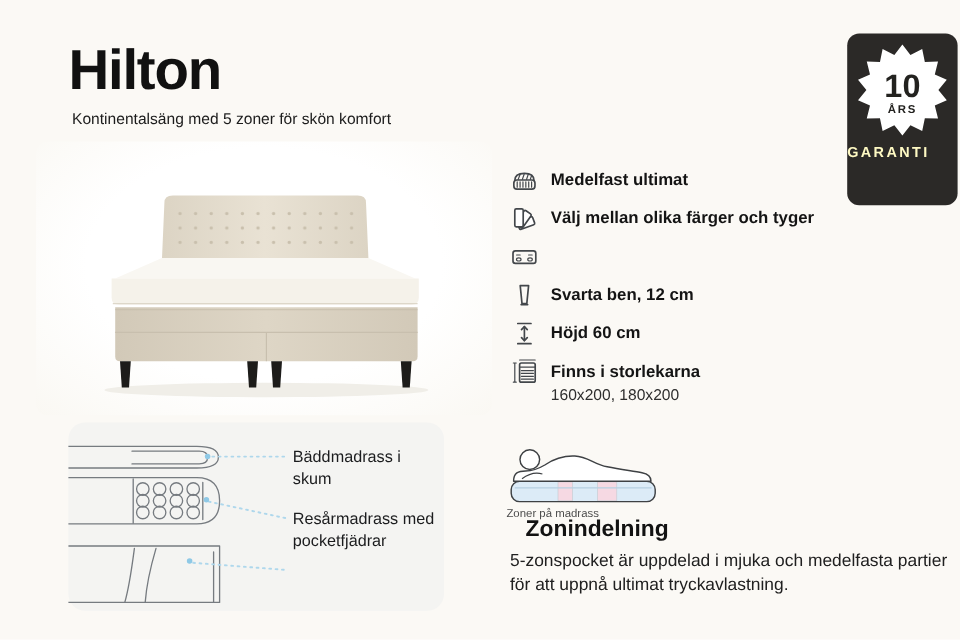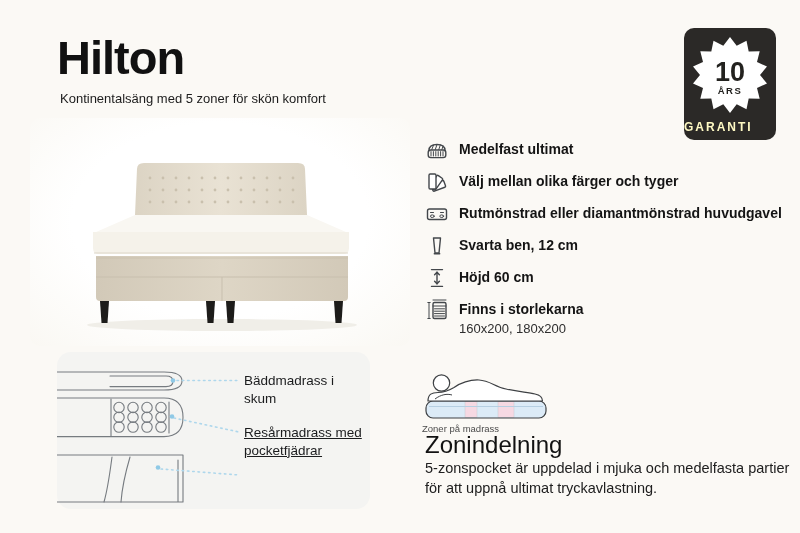--- a/index.html
+++ b/index.html
@@ -7,21 +7,21 @@
     position:relative;width:800px;height:533px;overflow:hidden;
     background:var(--page_bg,#fbf9f5);
     font-family:"Liberation Sans",sans-serif;
     color:var(--text,#161616);
   }
   .abs{position:absolute;}
   
   .title{left:57px;top:30px;font-size:47px;font-weight:bold;letter-spacing:-1px;color:#111;}
   .subtitle{left:60px;top:91px;font-size:13px;color:#1c1c1c;}
   
-  .badge{left:684px;top:28px;width:92px;height:112px;background:var(--badge_bg,#2b2927);border-radius:10px;}
+  .badge{left:706px;top:28px;width:92px;height:143px;background:var(--badge_bg,#2b2927);border-radius:10px;}
   .badge svg{position:absolute;left:6px;top:7px;}
   .badge .star-num{font-family:"Liberation Sans",sans-serif;font-size:27px;font-weight:bold;fill:#23221f;}
   .badge .star-ars{font-family:"Liberation Sans",sans-serif;font-size:9.5px;font-weight:bold;letter-spacing:1.5px;fill:#23221f;}
   .badge .garanti{position:absolute;left:0;top:92px;width:100%;text-align:left;color:#fef9c3;font-size:12px;font-weight:bold;letter-spacing:2px;}
   
   .photo{left:30px;top:118px;width:380px;height:228px;background:radial-gradient(ellipse at 50% 45%, #ffffff 55%, #faf8f3 100%);border-radius:10px;}
   .photo svg{position:absolute;left:10px;top:7px;}
   
   .features{left:425px;top:138px;width:372px;}
   .feature-row{display:flex;align-items:flex-start;margin-bottom:8px;min-height:22px;}
@@ -29,28 +29,28 @@
   .feature-row .ftext{padding-top:3px;}
   .flabel{font-size:14px;font-weight:bold;color:#141414;line-height:1.25;}
   .fsub{font-size:13px;color:#2e2e2e;margin-top:2px;}
   .ficon path,.ficon rect,.ficon ellipse,.ficon circle,.ficon line{stroke:#43474b;stroke-width:1.4;fill:none;stroke-linecap:round;stroke-linejoin:round;}
   .ficon .thin{stroke-width:1;}
   .ficon .wfill{fill:#fff;}
   
   .card{left:57px;top:352px;width:313px;height:157px;background:var(--card_bg,#f4f4f2);border-radius:14px;}
   .card svg{position:absolute;left:0;top:0;}
   .layer-label{position:absolute;left:187px;width:122px;font-size:13.5px;color:#1b1c1e;line-height:1.3;}
-  .ll0{top:20px;} .ll1{top:72px;text-decoration:underline;} .ll2{top:116px;}
+  .ll0{top:20px;} .ll1{top:72px;} .ll2{top:116px;}
   .diag{stroke:#767b80;stroke-width:1.1;fill:none;stroke-linecap:round;}
   .leader{stroke:var(--leader_blue,#aed7ec);stroke-width:1.6;fill:none;stroke-dasharray:1.5 3.8;stroke-linecap:round;}
   .ldot{fill:#8fc9e6;stroke:none;}
   
   .zone-fig{left:422px;top:366px;width:130px;height:56px;}
   .zone-caption{left:422px;top:423px;width:130px;text-align:left;font-size:9.5px;color:#4b4b4b;}
-  .zone-heading{left:425px;top:431px;font-size:24px;font-weight:normal;color:#121212;}
+  .zone-heading{left:438px;top:431px;font-size:19px;font-weight:bold;color:#121212;}
   .zone-body{left:425px;top:458px;width:378px;font-size:14.5px;line-height:1.38;color:#202020;}
 </style>
 </head>
 <body>
 
 <div id="app">
 
   <div class="abs title">Hilton</div>
   <div class="abs subtitle">Kontinentalsäng med 5 zoner för skön komfort</div>
 
@@ -131,23 +131,20 @@
         </div>
     </div>
 
     <div class="feature-row">
       <svg class="ficon" viewBox="0 0 24 24">
         <rect x="2.5" y="7" width="19" height="10.5" rx="2"></rect>
         <path class="thin" d="M5.5,10.5 h3 M15.5,10.5 h3"></path>
         <ellipse class="thin" cx="7.3" cy="14.2" rx="1.9" ry="1.3"></ellipse>
         <ellipse class="thin" cx="16.7" cy="14.2" rx="1.9" ry="1.3"></ellipse>
       </svg>
-      <div class="ftext">
-          <div class="flabel">Rutmönstrad eller diamantmönstrad huvudgavel</div>
-        </div>
     </div>
 
     <div class="feature-row">
       <svg class="ficon" viewBox="0 0 24 24">
         <path d="M8.5,4 H15.5 L14,19 H10 Z"></path>
         <path d="M9.3,19.8 h5.4"></path>
       </svg>
       <div class="ftext">
           <div class="flabel">Svarta ben, 12 cm</div>
         </div>

